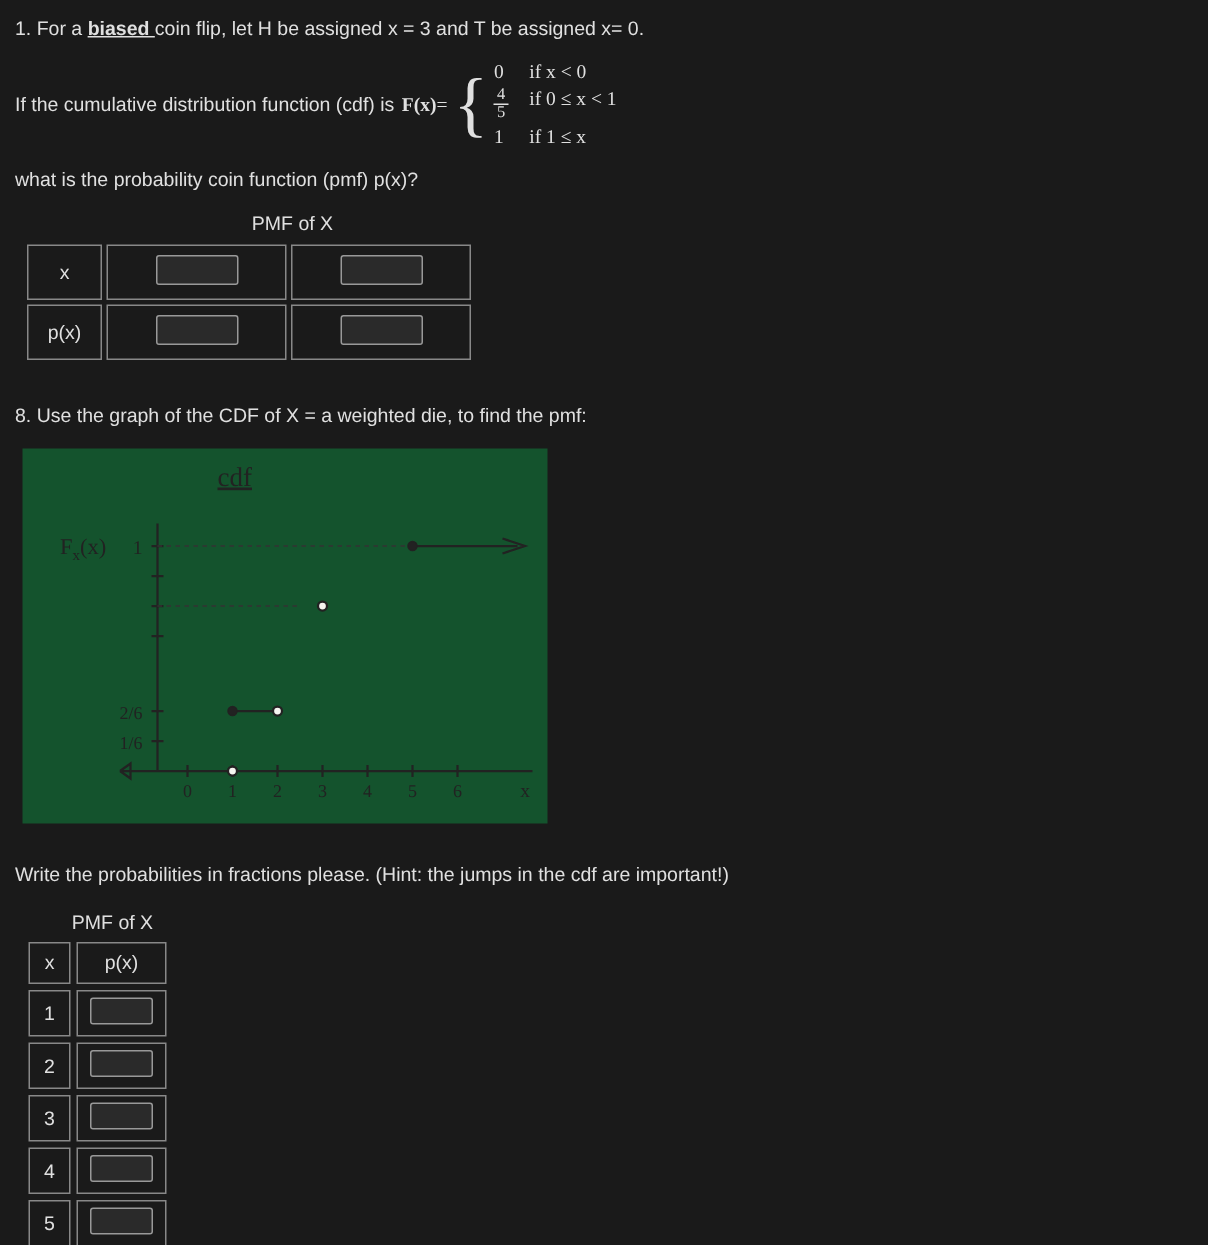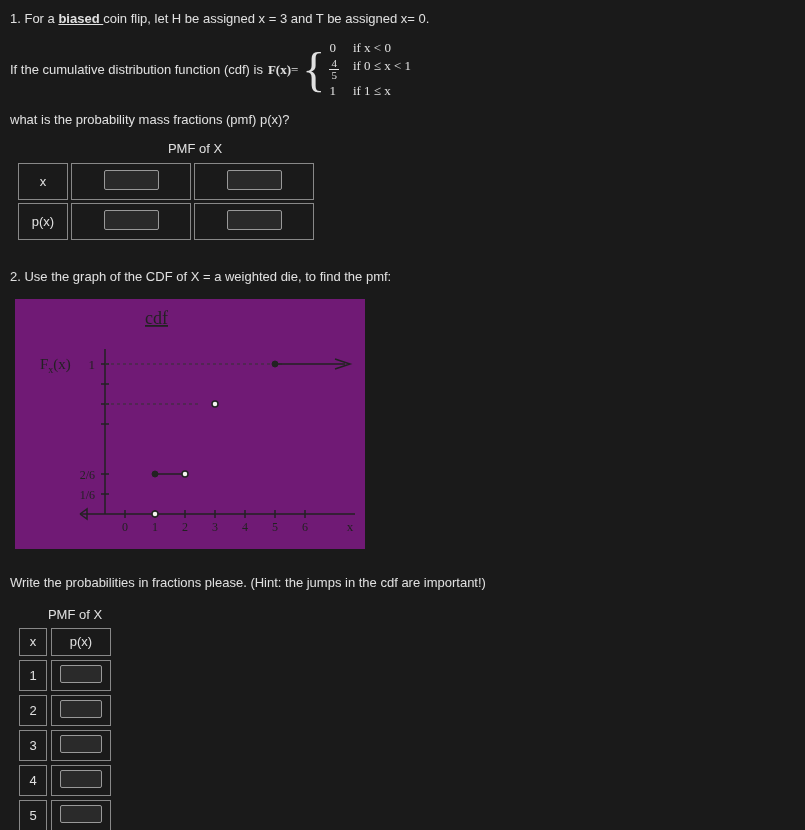--- a/index.html
+++ b/index.html
@@ -104,21 +104,21 @@
     }
     .input-box {
       display: inline-block;
       border: 1px solid #999;
       background: #2a2a2a;
       width: 55px;
       height: 20px;
       border-radius: 2px;
     }
     .graph-container {
-      background: #701a75;
+      background: #14532d;
       width: 350px;
       height: 250px;
       margin: 8px 0 25px 5px;
       position: relative;
     }
     .graph-svg {
       width: 100%;
       height: 100%;
     }
     .handwritten {
@@ -214,21 +214,21 @@
             </span>
           </span>
           <span class="cond">if   0 ≤ x &lt; 1</span>
           <span class="val">1</span>
           <span class="cond">if   1 ≤ x</span>
         </span>
       </span>
     </span>
   </div>
 
-  <p class="problem-text">what is the probability mass fractions (pmf) p(x)?</p>
+  <p class="problem-text">what is the probability coin function (pmf) p(x)?</p>
 
   <div>
     <div class="table-title" style="width:360px; margin-left:5px;">PMF of X</div>
     <table class="pmf-table-1">
       <tbody>
           <tr>
         <td class="label-cell">x</td>
         <td class="input-cell"><span class="input-box"></span></td>
         <td class="input-cell"><span class="input-box"></span></td>
       </tr>
@@ -236,21 +236,21 @@
         <td class="label-cell">p(x)</td>
         <td class="input-cell"><span class="input-box"></span></td>
         <td class="input-cell"><span class="input-box"></span></td>
       </tr>
     </tbody>
       </table>
   </div>
 </div>
 
 <div class="section">
-  <p class="problem-text">2. Use the graph of the CDF of X = a weighted die,  to find the pmf:</p>
+  <p class="problem-text">8. Use the graph of the CDF of X = a weighted die,  to find the pmf:</p>
 
   <div class="graph-container">
     <svg class="graph-svg" viewBox="0 0 350 250">
 
       <text x="130" y="25" class="handwritten" font-size="18" text-decoration="underline">cdf</text>
 
       <text x="25" y="70" class="handwritten" font-size="15">F<tspan font-size="10" dy="4">x</tspan><tspan dy="-4">(x)</tspan></text>
 
       <line x1="90" y1="50" x2="90" y2="215" class="axis-line"></line>
       <line x1="65" y1="215" x2="340" y2="215" class="axis-line"></line>

